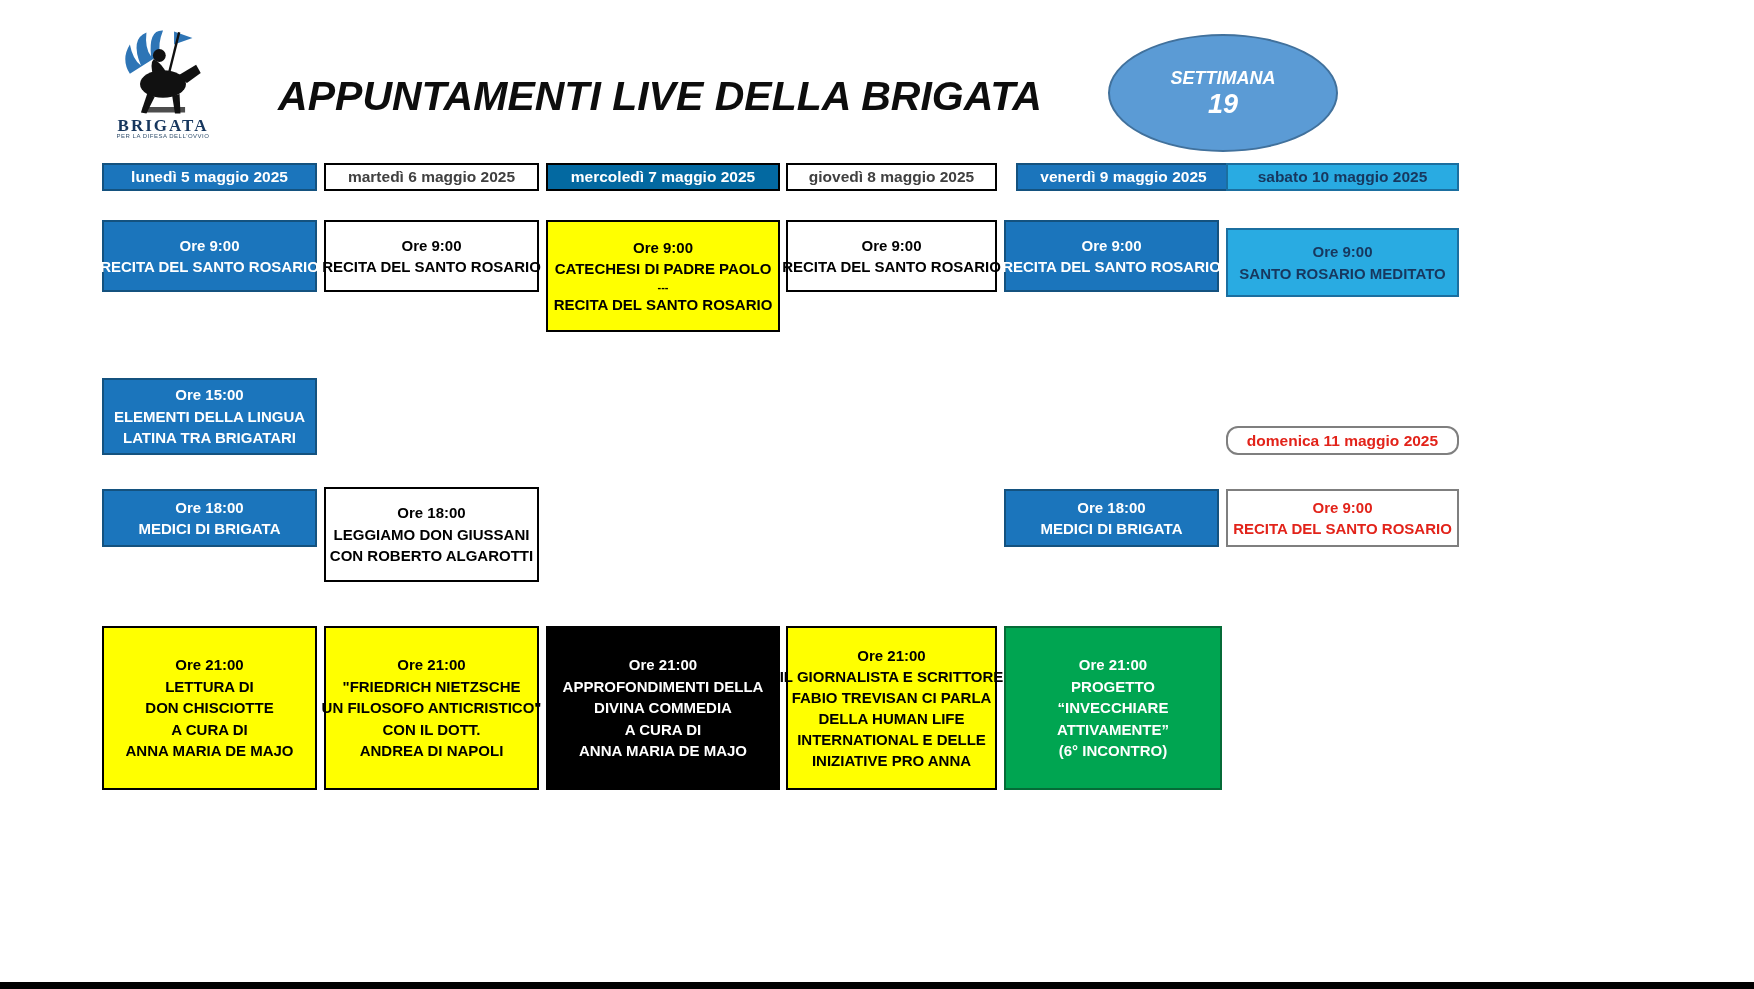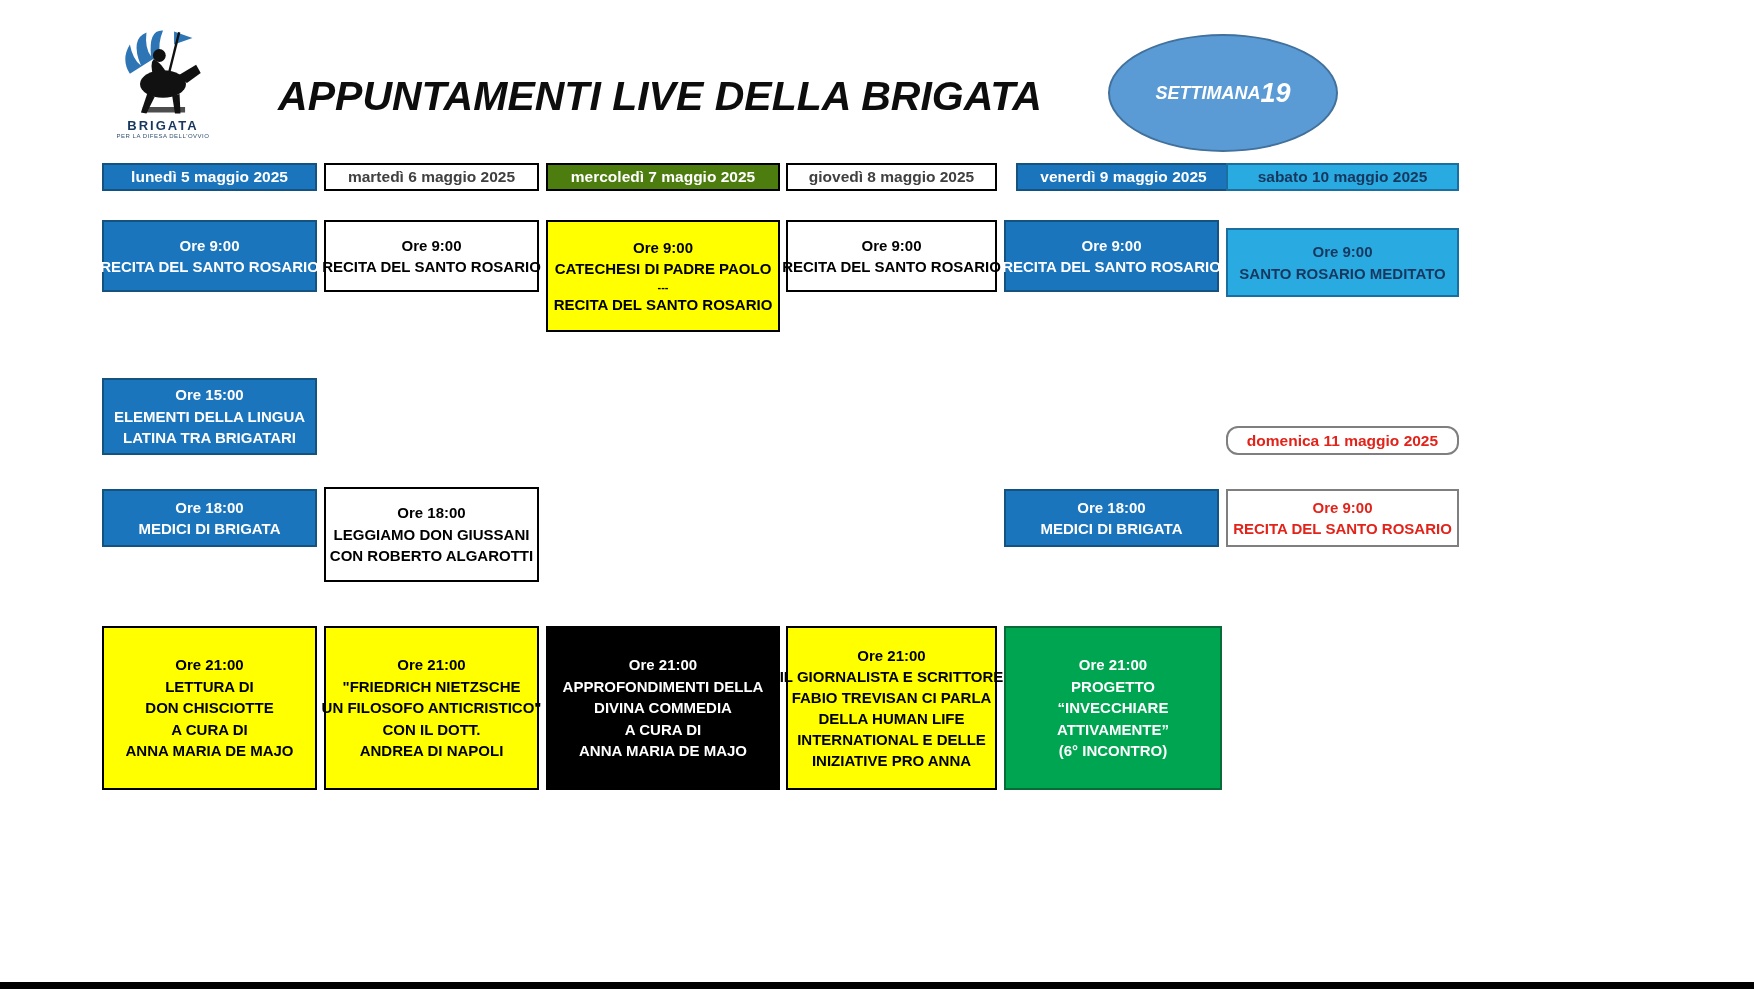--- a/index.html
+++ b/index.html
@@ -1,38 +1,38 @@
 <!DOCTYPE html>
 <html><head>
 <meta charset="utf-8">
 <style>
   html,body{margin:0;padding:0;background:#fff;}
   #canvas{position:relative;width:1754px;height:989px;background:#ffffff;overflow:hidden;
           font-family:"Liberation Sans", sans-serif;}
   
   .logo{position:absolute;left:108px;top:26px;width:110px;height:118px;text-align:center;}
   .logo svg{display:block;margin:0 auto;}
-  .logo-name{font-family:Liberation Sans, sans-serif;font-weight:bold;color:#17375E;
-             font-size:13px;letter-spacing:2px;line-height:15px;}
+  .logo-name{font-family:Liberation Serif, serif;font-weight:bold;color:#17375E;
+             font-size:17px;letter-spacing:2px;line-height:15px;}
   .logo-tag{font-size:6px;color:#33506e;letter-spacing:.5px;line-height:7px;}
   .title{position:absolute;left:270px;top:66px;width:780px;height:60px;
          display:flex;align-items:center;justify-content:center;
          font-weight:bold;font-style:italic;font-size:41px;color:#0d0d0d;letter-spacing:0px;white-space:nowrap;}
   .week{position:absolute;left:1108px;top:34px;width:230px;height:118px;}
   .week-oval{position:absolute;inset:0;background:#5B9BD5;border:2px solid #41719C;border-radius:50%;}
-  .week-txt{position:absolute;inset:0;display:flex;flex-direction:row;align-items:center;justify-content:center;
+  .week-txt{position:absolute;inset:0;display:flex;flex-direction:column;align-items:center;justify-content:center;
             color:#ffffff;font-weight:bold;font-style:italic;}
   .week-label{font-size:18px;line-height:22px;}
   .week-num{font-size:27px;line-height:30px;}
   
   .day{position:absolute;top:163px;height:28px;box-sizing:border-box;border:2px solid #000;
        display:flex;align-items:center;justify-content:center;font-weight:bold;font-size:15.5px;white-space:nowrap;}
   .d-blue{background:#1B75BC;color:#ffffff;border-color:#14527F;}
   .d-white{background:#ffffff;color:#404040;border-color:#000000;}
-  .d-black{background:#4d7c0f;color:#ffffff;border-color:#000000;}
+  .d-black{background:#0369a1;color:#ffffff;border-color:#000000;}
   .d-cyan{background:#29ABE2;color:#17375E;border-color:#1B6FA0;}
   .d-red{background:#ffffff;color:#E2231A;border-color:#7F7F7F;}
   
   .box{position:absolute;box-sizing:border-box;border:2px solid #000;
        display:flex;flex-direction:column;align-items:center;justify-content:center;
        text-align:center;font-weight:bold;font-size:15px;line-height:21.5px;padding:2px 4px;}
   .c-blue{background:#1B75BC;color:#ffffff;border-color:#14527F;}
   .c-white{background:#ffffff;color:#000000;border-color:#000000;}
   .c-yellow{background:#FFFF00;color:#000000;border-color:#000000;}
   .c-black{background:#000000;color:#ffffff;border-color:#000000;}

